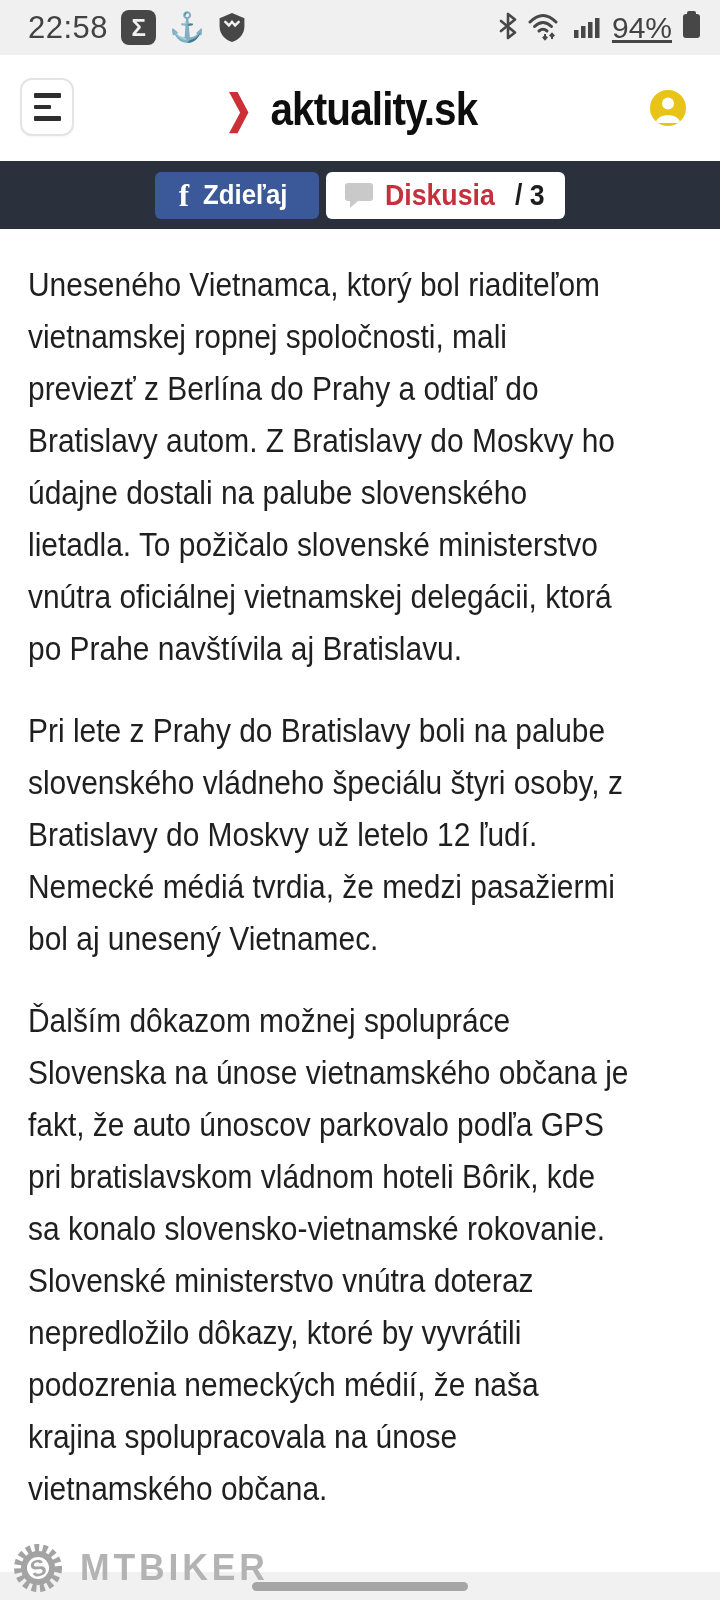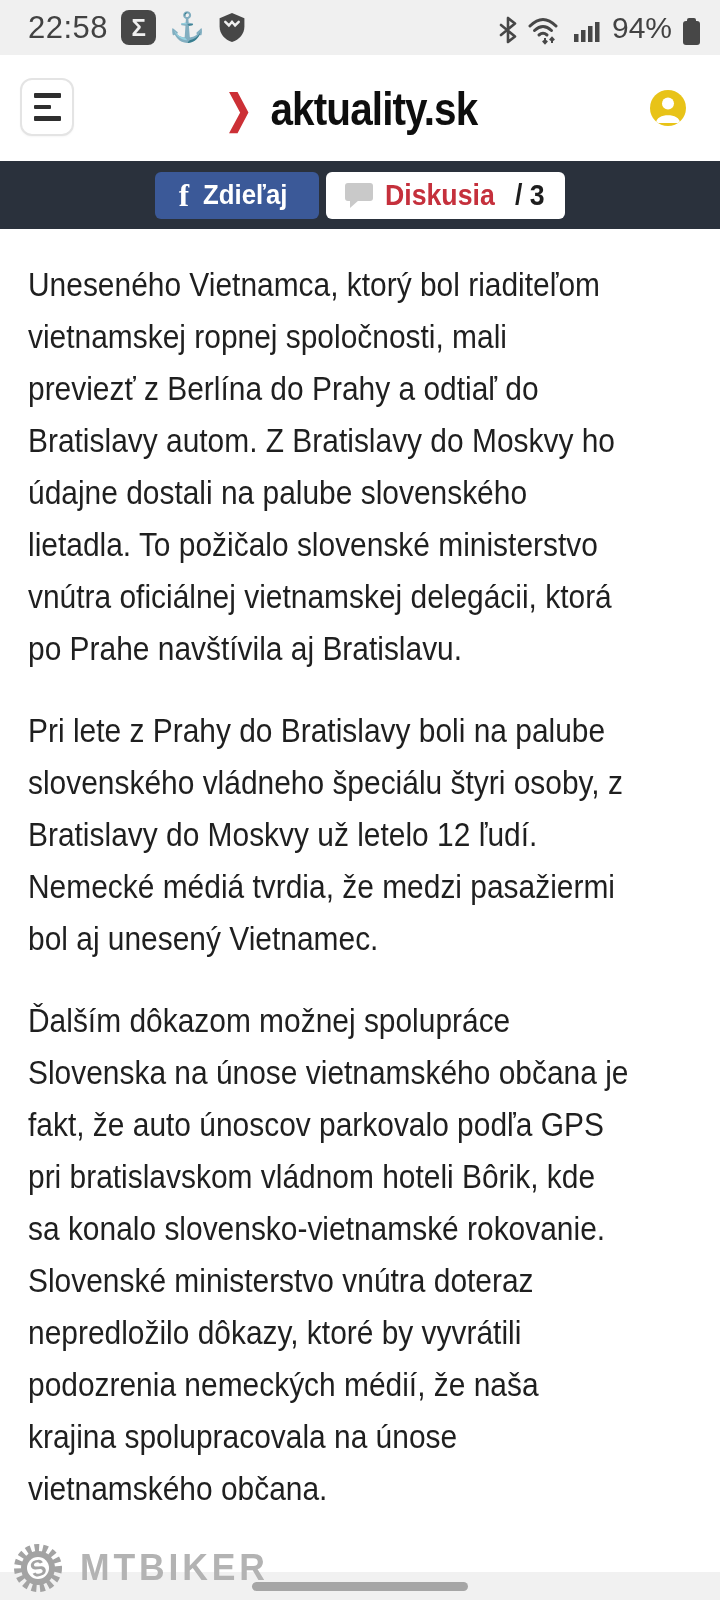--- a/index.html
+++ b/index.html
@@ -13,21 +13,21 @@
     position:absolute;top:0;left:0;width:720px;height:55px;
     background:#f0f0f0;display:flex;align-items:center;
     padding:0 20px 0 28px;box-sizing:border-box;color:#454545;
   }
   .sb-left{display:flex;align-items:center;gap:13px;}
   .sb-time{font-size:31px;color:#424242;letter-spacing:0.5px;}
   .sb-app{width:35px;height:35px;background:#474747;border-radius:8px;
     display:flex;align-items:center;justify-content:center;
     color:#f0f0f0;font-size:24px;font-weight:bold;line-height:1;}
   .sb-anchor{font-size:29px;color:#474747;line-height:1;}
-  .sb-right{margin-left:auto;display:flex;align-items:flex-end;gap:9px;}
+  .sb-right{margin-left:auto;display:flex;align-items:flex-start;gap:9px;text-decoration:underline;}
   .sb-pct{font-size:30px;color:#424242;}
   .batt{position:relative;width:17px;height:27px;margin-left:2px;}
   .batt .nub{position:absolute;top:0;left:4px;width:9px;height:4px;background:#474747;border-radius:2px 2px 0 0;}
   .batt .bod{position:absolute;top:3px;left:0;width:17px;height:24px;background:#474747;border-radius:3px;}
   
   .header{
     position:absolute;top:55px;left:0;width:720px;height:106px;background:#ffffff;
   }
   .menu-btn{
     position:absolute;left:20px;top:23px;width:54px;height:58px;box-sizing:border-box;

